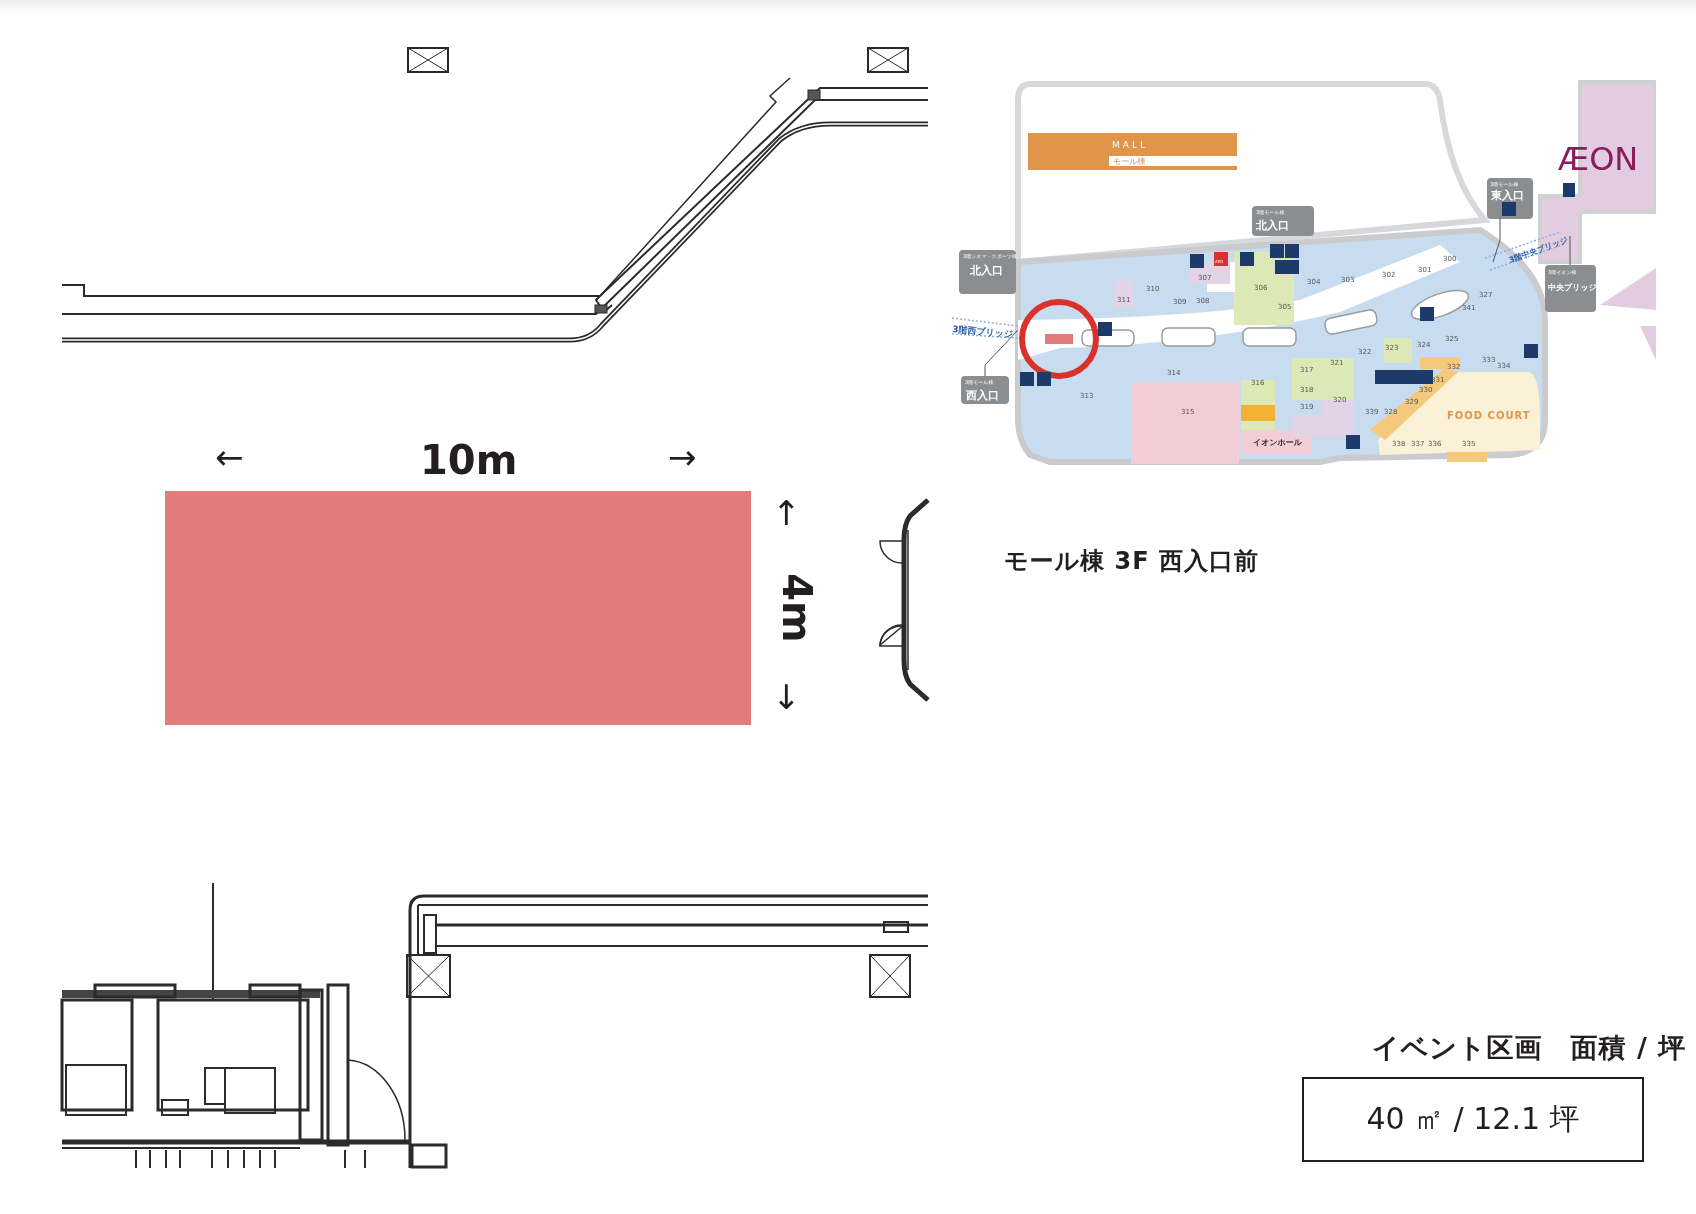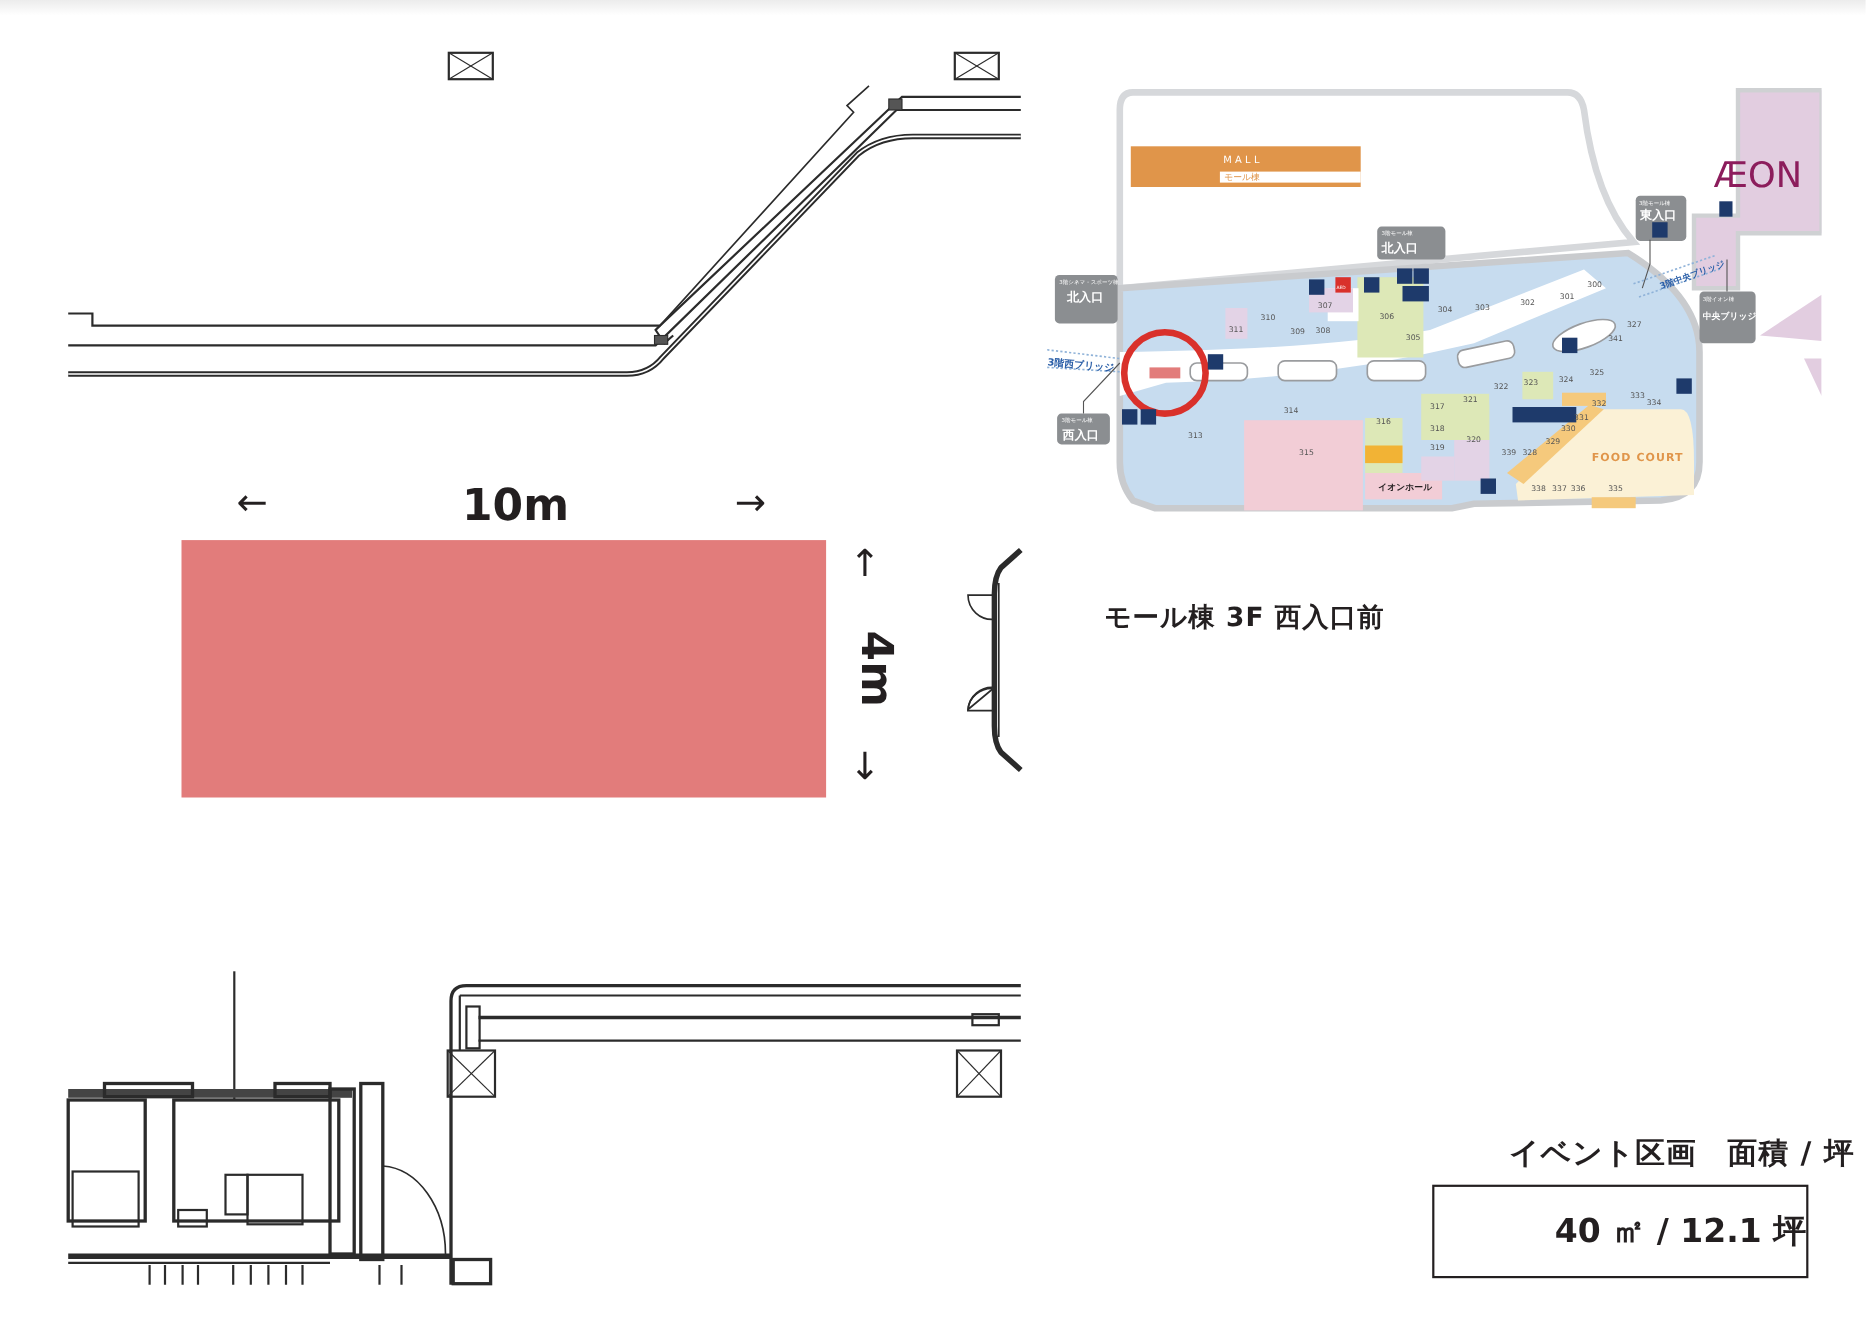--- a/index.html
+++ b/index.html
@@ -7,21 +7,21 @@
          font-family:"DejaVu Sans", sans-serif; color:#231f20; }
   .topshade { position:absolute; left:0; top:0; width:1696px; height:14px;
               background:linear-gradient(#ececec, #ffffff); }
   .abs { position:absolute; }
   svg text { font-family:"DejaVu Sans", sans-serif; }
   .dim-label { position:absolute; font-weight:bold; font-size:40px; color:#231f20; line-height:1; }
   .arrow { position:absolute; font-size:34px; color:#231f20; line-height:1; }
   .title { position:absolute; left:1004px; top:545px; font-size:24px; font-weight:bold; letter-spacing:1px; white-space:nowrap; }
   .area-label { position:absolute; left:1344px; top:1030px; font-size:27px; font-weight:bold; white-space:nowrap; letter-spacing:1px;margin-left:28px; }
   .area-box { position:absolute; left:1302px; top:1077px; width:338px; height:81px; border:2px solid #231f20;
-              display:flex; align-items:center; justify-content:flex-end; font-size:30px; font-weight:bold; }
+              display:flex; align-items:center; justify-content:center; font-size:30px; font-weight:normal; }
   .event-rect { position:absolute; left:165px; top:491px; width:586px; height:234px; background:#e27c7b; }
 </style>
 </head>
 <body>
 
 <div class="topshade"></div>
 
 <svg class="abs" style="left:0;top:0" width="940" height="1214" viewBox="0 0 940 1214">
   <g fill="none" stroke="#2b2b2b">
 

